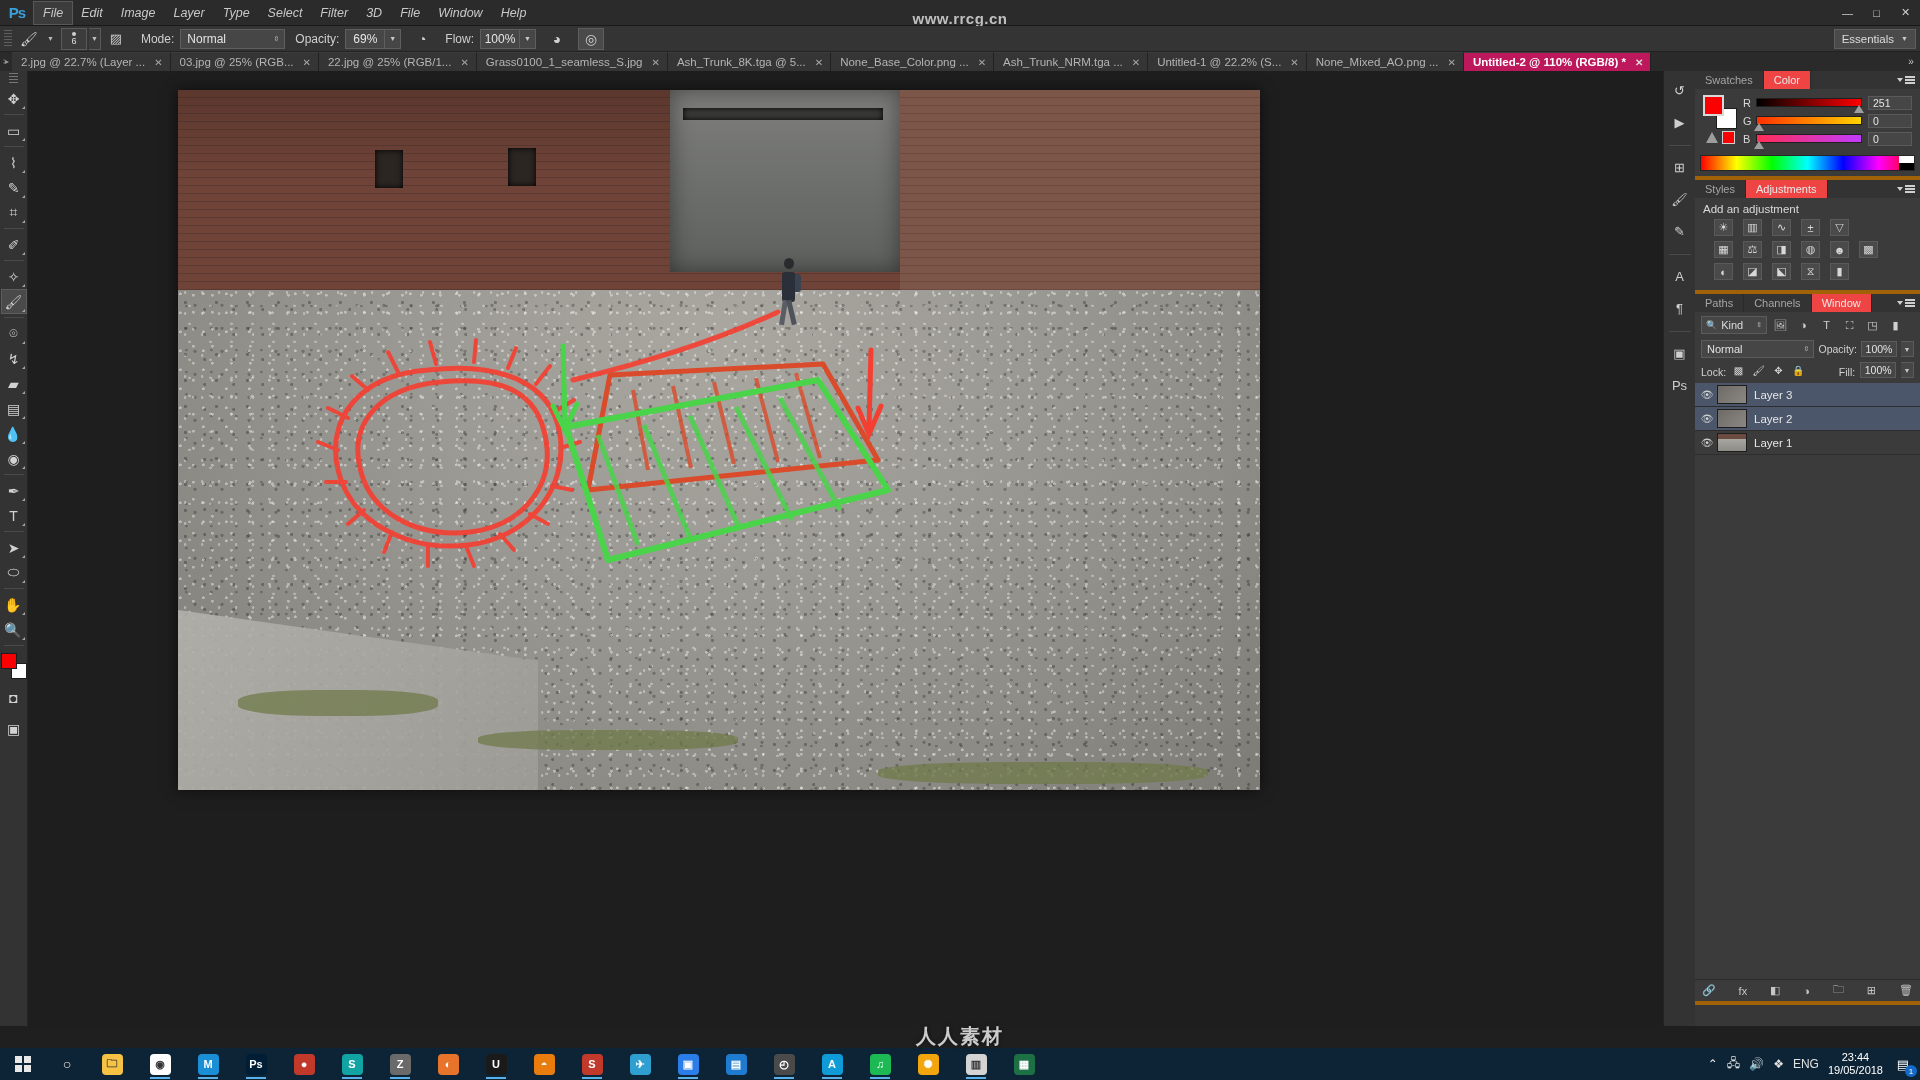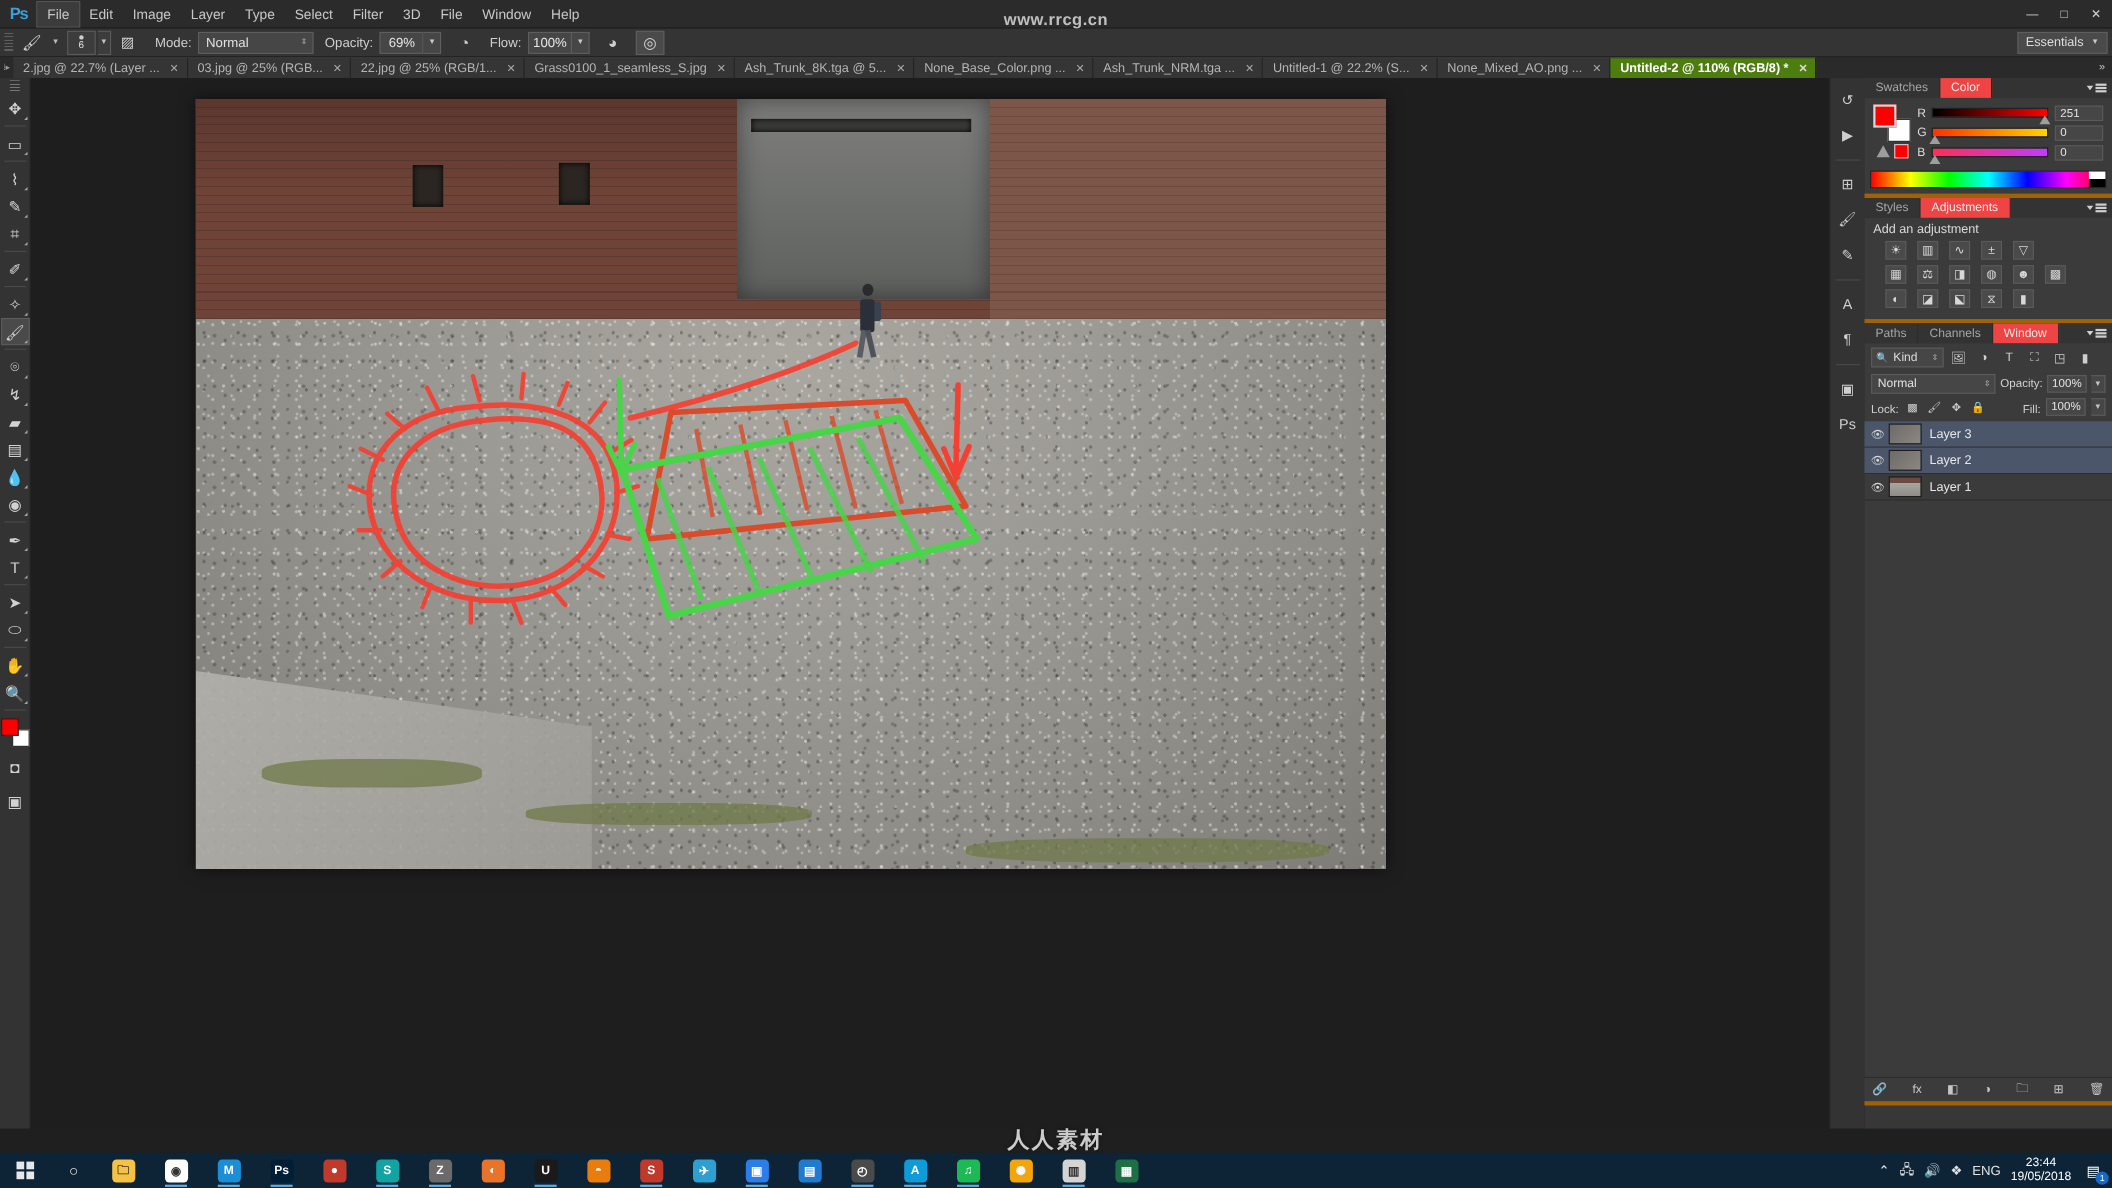--- a/index.html
+++ b/index.html
@@ -15,21 +15,21 @@
   .menubar{
     position:absolute;left:0;top:0;width:1920px;height:26px;
     background:#2b2b2b;display:flex;align-items:center;
     border-bottom:1px solid #191919;
   }
   .ps-logo{
     width:34px;height:26px;display:flex;align-items:center;justify-content:center;
     color:#3aa0dc;font-size:15px;font-weight:bold;letter-spacing:-1px;
   }
   .menu-item{
-    color:#c8c8c8;font-size:12.5px;padding:4px 9px;line-height:14px;cursor:default;
+    color:#c8c8c8;font-size:12.5px;padding:4px 9px;line-height:14px;cursor:default;font-style:italic;
   }
   .menu-item.active{background:#3c3c3c;outline:1px solid #585858;}
   .win-btns{margin-left:auto;display:flex;height:26px;}
   .win-btn{
     width:29px;height:26px;display:flex;align-items:center;justify-content:center;
     color:#cfcfcf;font-size:11px;
   }
   .wm-title{
     position:absolute;left:50%;top:10px;transform:translateX(-50%);
     color:#d9d9d9;font-size:15px;font-weight:bold;letter-spacing:.5px;opacity:.85;
@@ -96,21 +96,21 @@
     background:#2a2a2a;display:flex;align-items:stretch;
   }
   .tab-grip{width:12px;display:flex;align-items:center;justify-content:center;
      color:#9a9a9a;font-size:8px;background:#2a2a2a;}
   .tabs-wrap{display:flex;flex:1;overflow:hidden;}
   .tab{
     display:flex;align-items:center;padding:0 7px 0 9px;
     background:#353535;border-right:1px solid #222;border-top:1px solid #3d3d3d;
     color:#b4b4b4;font-size:11.5px;white-space:nowrap;height:19px;
   }
-  .tab.active{background:#4d7c0f;color:#fff;font-weight:bold;}
+  .tab.active{background:#be185d;color:#fff;font-weight:bold;}
   .tab .x{margin-left:9px;color:#a8a8a8;font-size:10px;}
   .tab.active .x{color:#d8d8d8;}
   .tabs-more{
     width:18px;display:flex;align-items:center;justify-content:center;
     color:#c4c4c4;font-size:10px;background:#2a2a2a;
   }
 
   
   .toolbar{
     position:absolute;left:0;top:71px;width:28px;height:955px;

